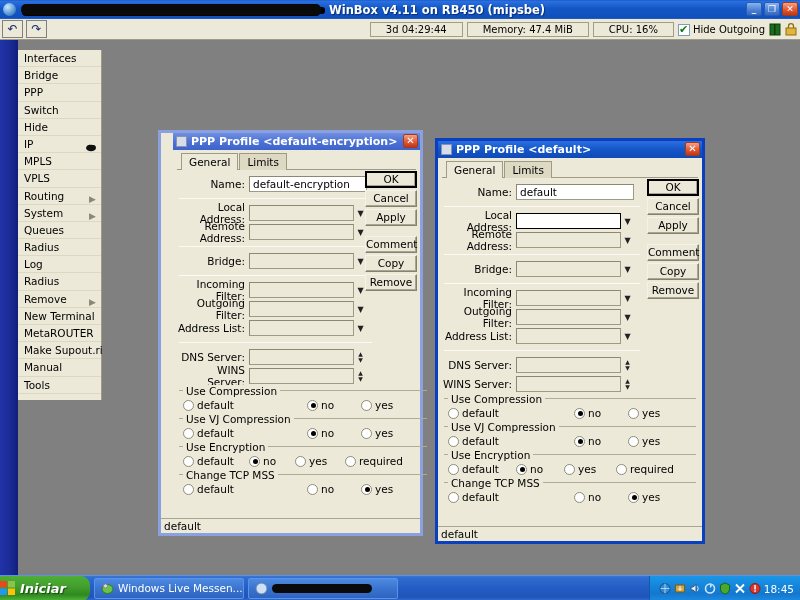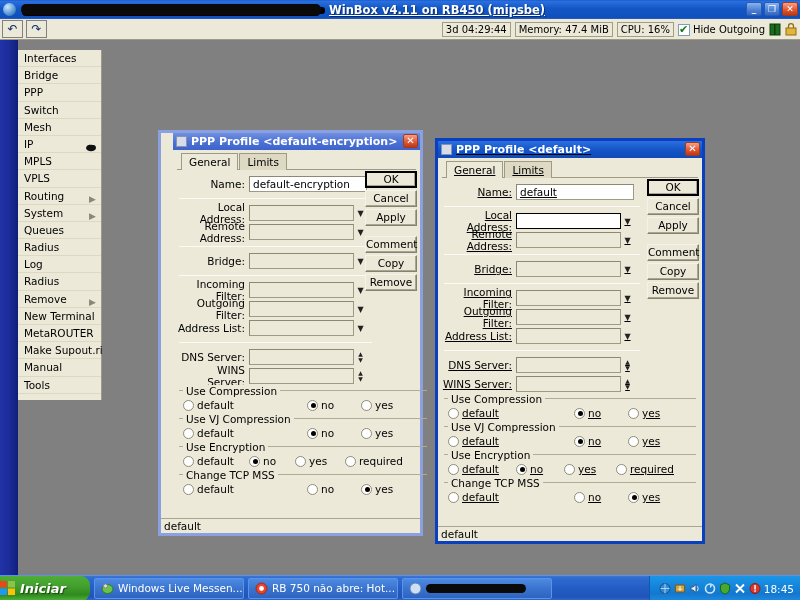--- a/index.html
+++ b/index.html
@@ -32,21 +32,20 @@
   .redact {
     background: #0a0a0a;
     height: 11px;
     border-radius: 5px;
     flex: 0 0 auto;
   }
   #winbox-titlebar .title-redact { width: 300px; margin-left: 5px; box-shadow: 0 2px 0 -1px #000, 6px 1px 0 -2px #000; }
   #winbox-titlebar .title-text {
     margin-left: 8px; font-weight: bold; font-size: 11.5px; white-space: nowrap;
     text-shadow: 1px 1px 1px rgba(0,0,0,.45);
-    text-decoration: underline;
   }
   #winbox-titlebar .wctrls { position: absolute; right: 2px; top: 2px; display: flex; gap: 2px; }
   .wbtn {
     width: 16px; height: 14px; border: 1px solid #2b5bb0;
     background: linear-gradient(to bottom,#88b4ef,#4a7fd4 60%,#3468c0);
     border-radius: 2px; position: relative;
   }
   .wbtn.close { background: linear-gradient(to bottom,#f4a18a,#e05a36 55%,#bf3716); border-color:#a03b1f; }
   .wbtn span { position:absolute; inset:0; color:#fff; font-size:9px; line-height:12px; text-align:center; font-weight:bold; }
 
@@ -59,21 +58,21 @@
     width: 21px; height: 18px; border: 1px solid #808080;
     background: #ece9d8; display: flex; align-items: center; justify-content: center;
     font-size: 12px; color: #102a6b;
   }
   #winbox-statusgroup {
     position: absolute; right: 3px; top: 2px; height: 17px;
     display: flex; align-items: center; gap: 4px;
     font-size: 10px; color: #000;
   }
   .statbox {
-    border: 1px solid #a09e87; background: #ece9d8; padding: 1px 3px;
+    border: 1px solid #a09e87; background: #ece9d8; padding: 1px 15px;
     height: 15px; line-height: 12px; white-space: nowrap;
   }
   .cbwrap { display: flex; align-items: center; gap: 3px; }
   .xpcheck {
     width: 12px; height: 12px; border: 1px solid #7b9ebd; background: #fff;
     position: relative;
   }
   .xpcheck::after {
     content: "✔"; position: absolute; left: 0px; top: -2px;
     font-size: 11px; color: #157a15;
@@ -98,21 +97,21 @@
   }
   #mouse-cursor {
     position: absolute; left: 84px; top: 140px; width: 14px; height: 14px;
     z-index: 50;
   }
   #workspace { position: absolute; left: 102px; top: 41px; width: 698px; height: 534px; background: #808080; }
 
   
   .dialog { position: absolute; background: #ece9d8; }
   .dialog.inactive { border: 3px solid #8aa0e0; }
-  .dialog.active { border: 3px solid #0a3fc0; text-decoration: underline; }
+  .dialog.active { border: 3px solid #0a3fc0; }
   .dlg-title {
     height: 17px; display: flex; align-items: center; color: #fff;
     font-size: 11px; font-weight: bold; padding-left: 3px;
     position: relative;
   }
   .dialog.inactive .dlg-title { background: linear-gradient(to bottom,#6f8fe0,#4e73d6 50%,#3d63cc); }
   .dialog.active .dlg-title { background: linear-gradient(to bottom,#2a6fe0,#1556c8 50%,#0f49b8); }
   .dlg-title .dicon { width: 11px; height: 11px; background: #d8dce8; border: 1px solid #8893ad; margin-right: 4px; }
   .dlg-close {
     position: absolute; right: 2px; top: 1px; width: 15px; height: 14px;
@@ -266,21 +265,21 @@
     <div id="menu">
       <div class="menu-item">
         <span>Interfaces</span></div>
       <div class="menu-item">
         <span>Bridge</span></div>
       <div class="menu-item">
         <span>PPP</span></div>
       <div class="menu-item">
         <span>Switch</span></div>
       <div class="menu-item">
-        <span>Mesh</span></div>
+        <span>Hide</span></div>
       <div class="menu-item">
         <span>IP</span>
         <span class="arrow">▶</span></div>
       <div class="menu-item">
         <span>MPLS</span></div>
       <div class="menu-item">
         <span>VPLS</span></div>
       <div class="menu-item">
         <span>Routing</span>
         <span class="arrow">▶</span></div>
@@ -682,27 +681,20 @@
     </div>
 
     <div class="taskbtn" style="width:150px;">
       <svg class="ticon" viewBox="0 0 13 13">
         <ellipse cx="6.5" cy="7" rx="5.5" ry="4.5" fill="#6bc24a" stroke="#2f7a1b"></ellipse>
         <circle cx="4.5" cy="4" r="2" fill="#e0e0e0" stroke="#888"></circle>
       </svg>
       <span>Windows Live Messen...</span>
     </div>
 
-    <div class="taskbtn" style="width:150px;">
-      <svg class="ticon" viewBox="0 0 13 13">
-        <circle cx="6.5" cy="6.5" r="5.5" fill="#e8432d" stroke="#a02a18"></circle>
-        <circle cx="6.5" cy="6.5" r="2.4" fill="#fff"></circle>
-      </svg>
-      <span>RB 750 não abre: Hot...</span>
-    </div>
 
     <div class="taskbtn" style="width:150px;">
       <svg class="ticon" viewBox="0 0 13 13">
         <circle cx="6.5" cy="6.5" r="5.5" fill="#cfe0f5" stroke="#5b7fae"></circle>
       </svg>
       <div class="redact" style="width:100px; height:9px;"></div>
     </div>
 
     <div id="tray">
       <svg class="tray-ico" viewBox="0 0 12 13">

